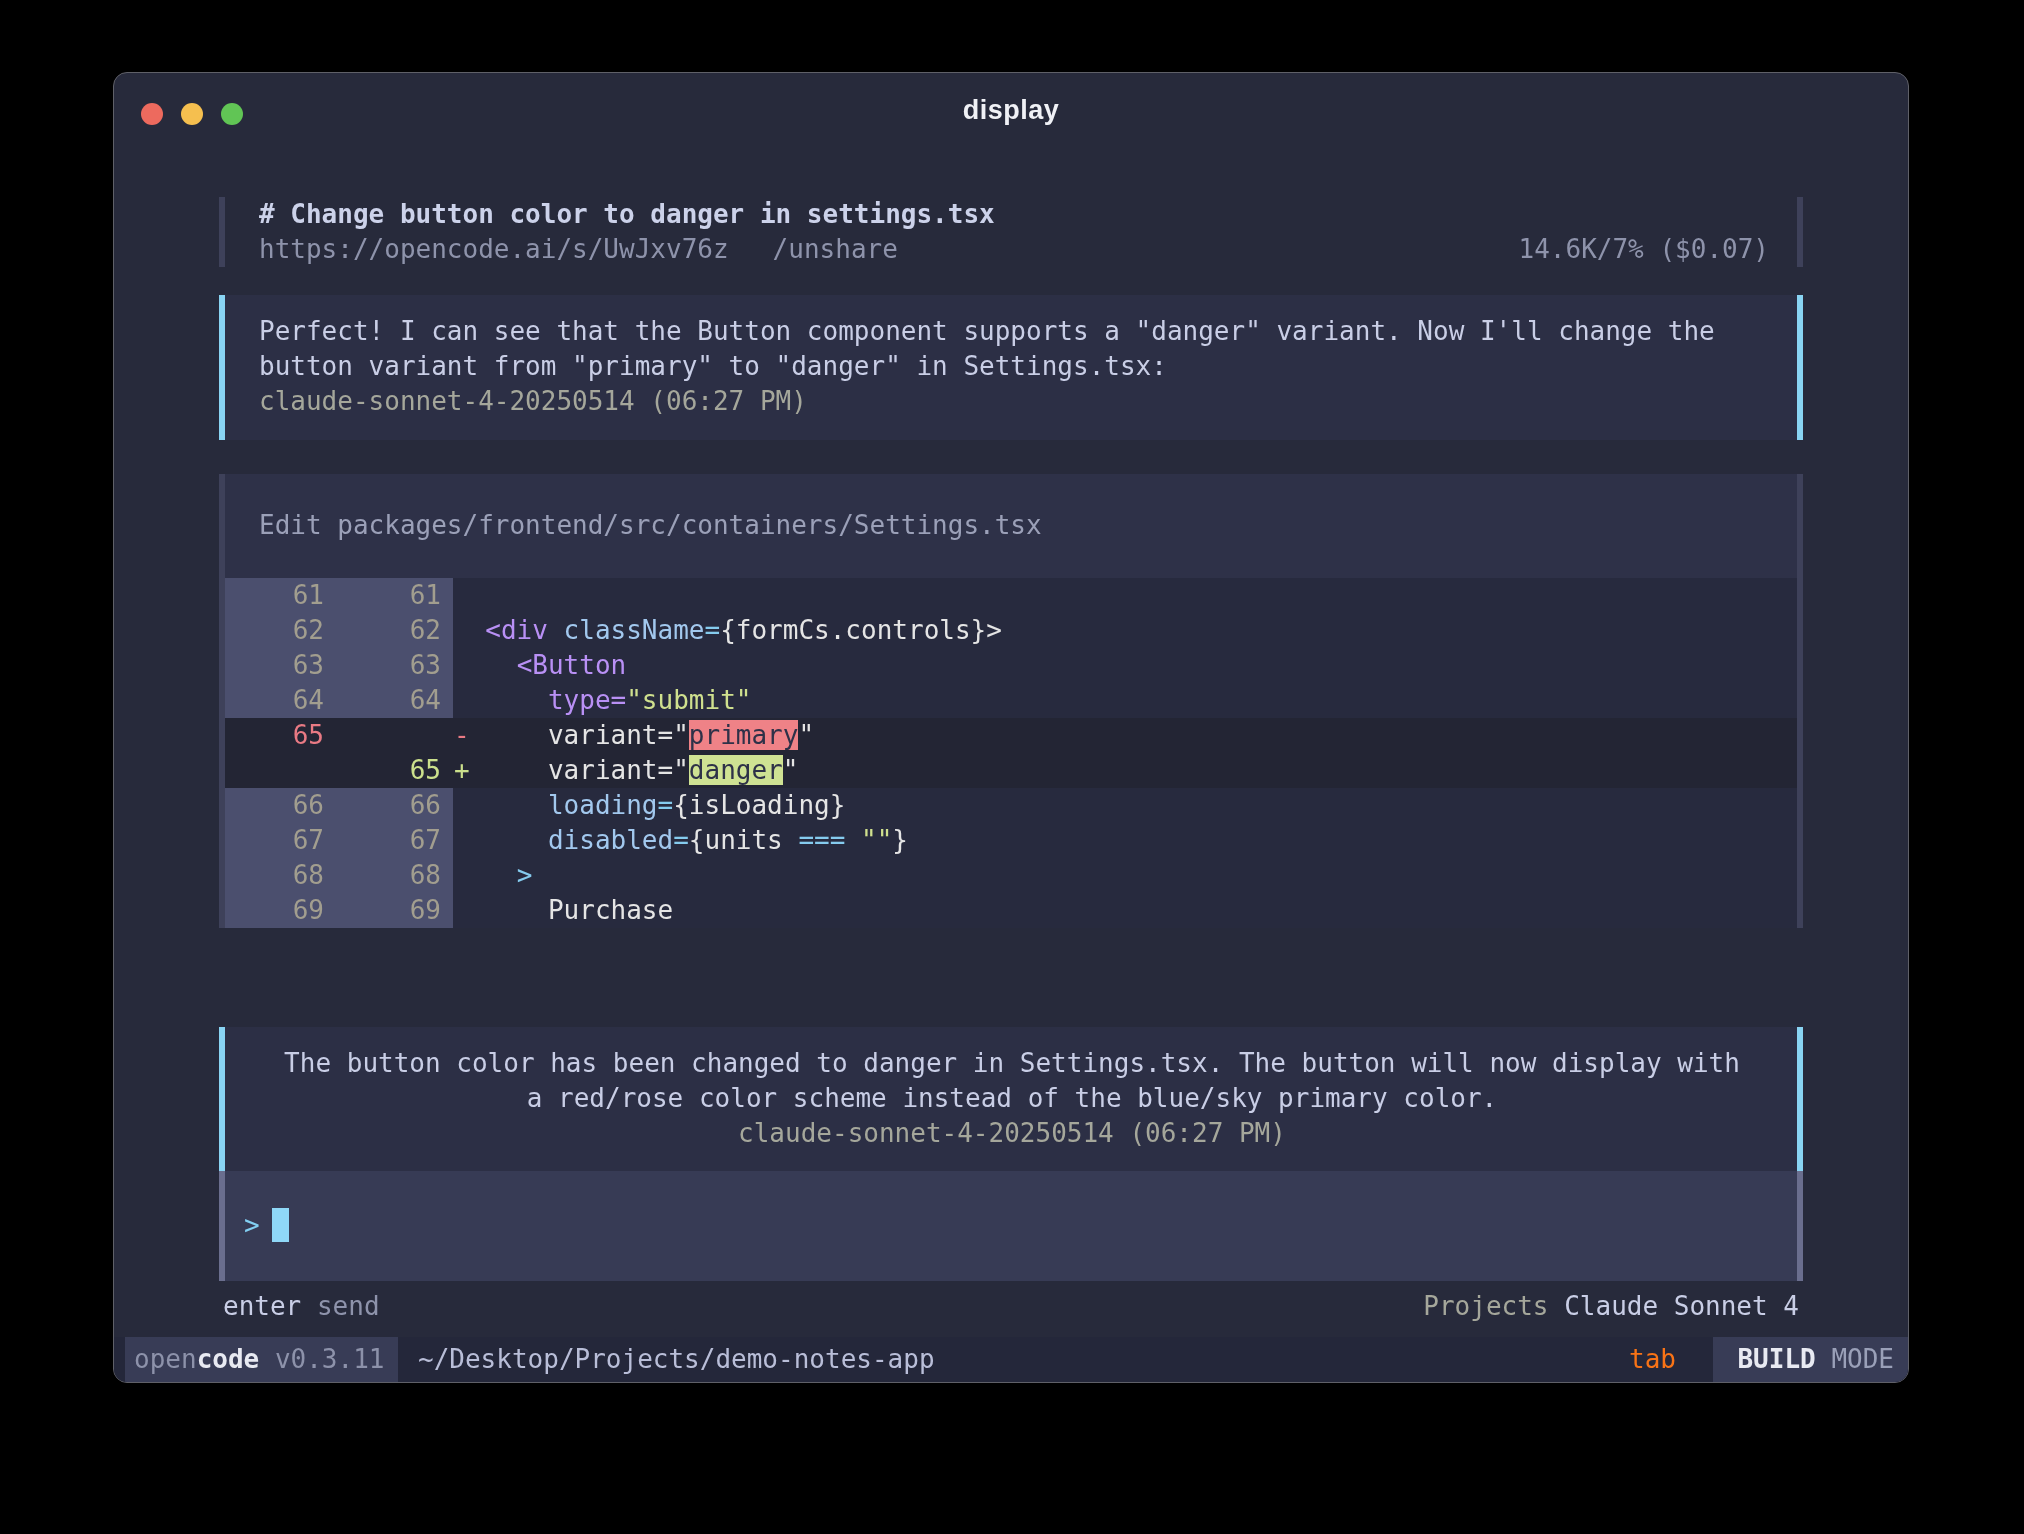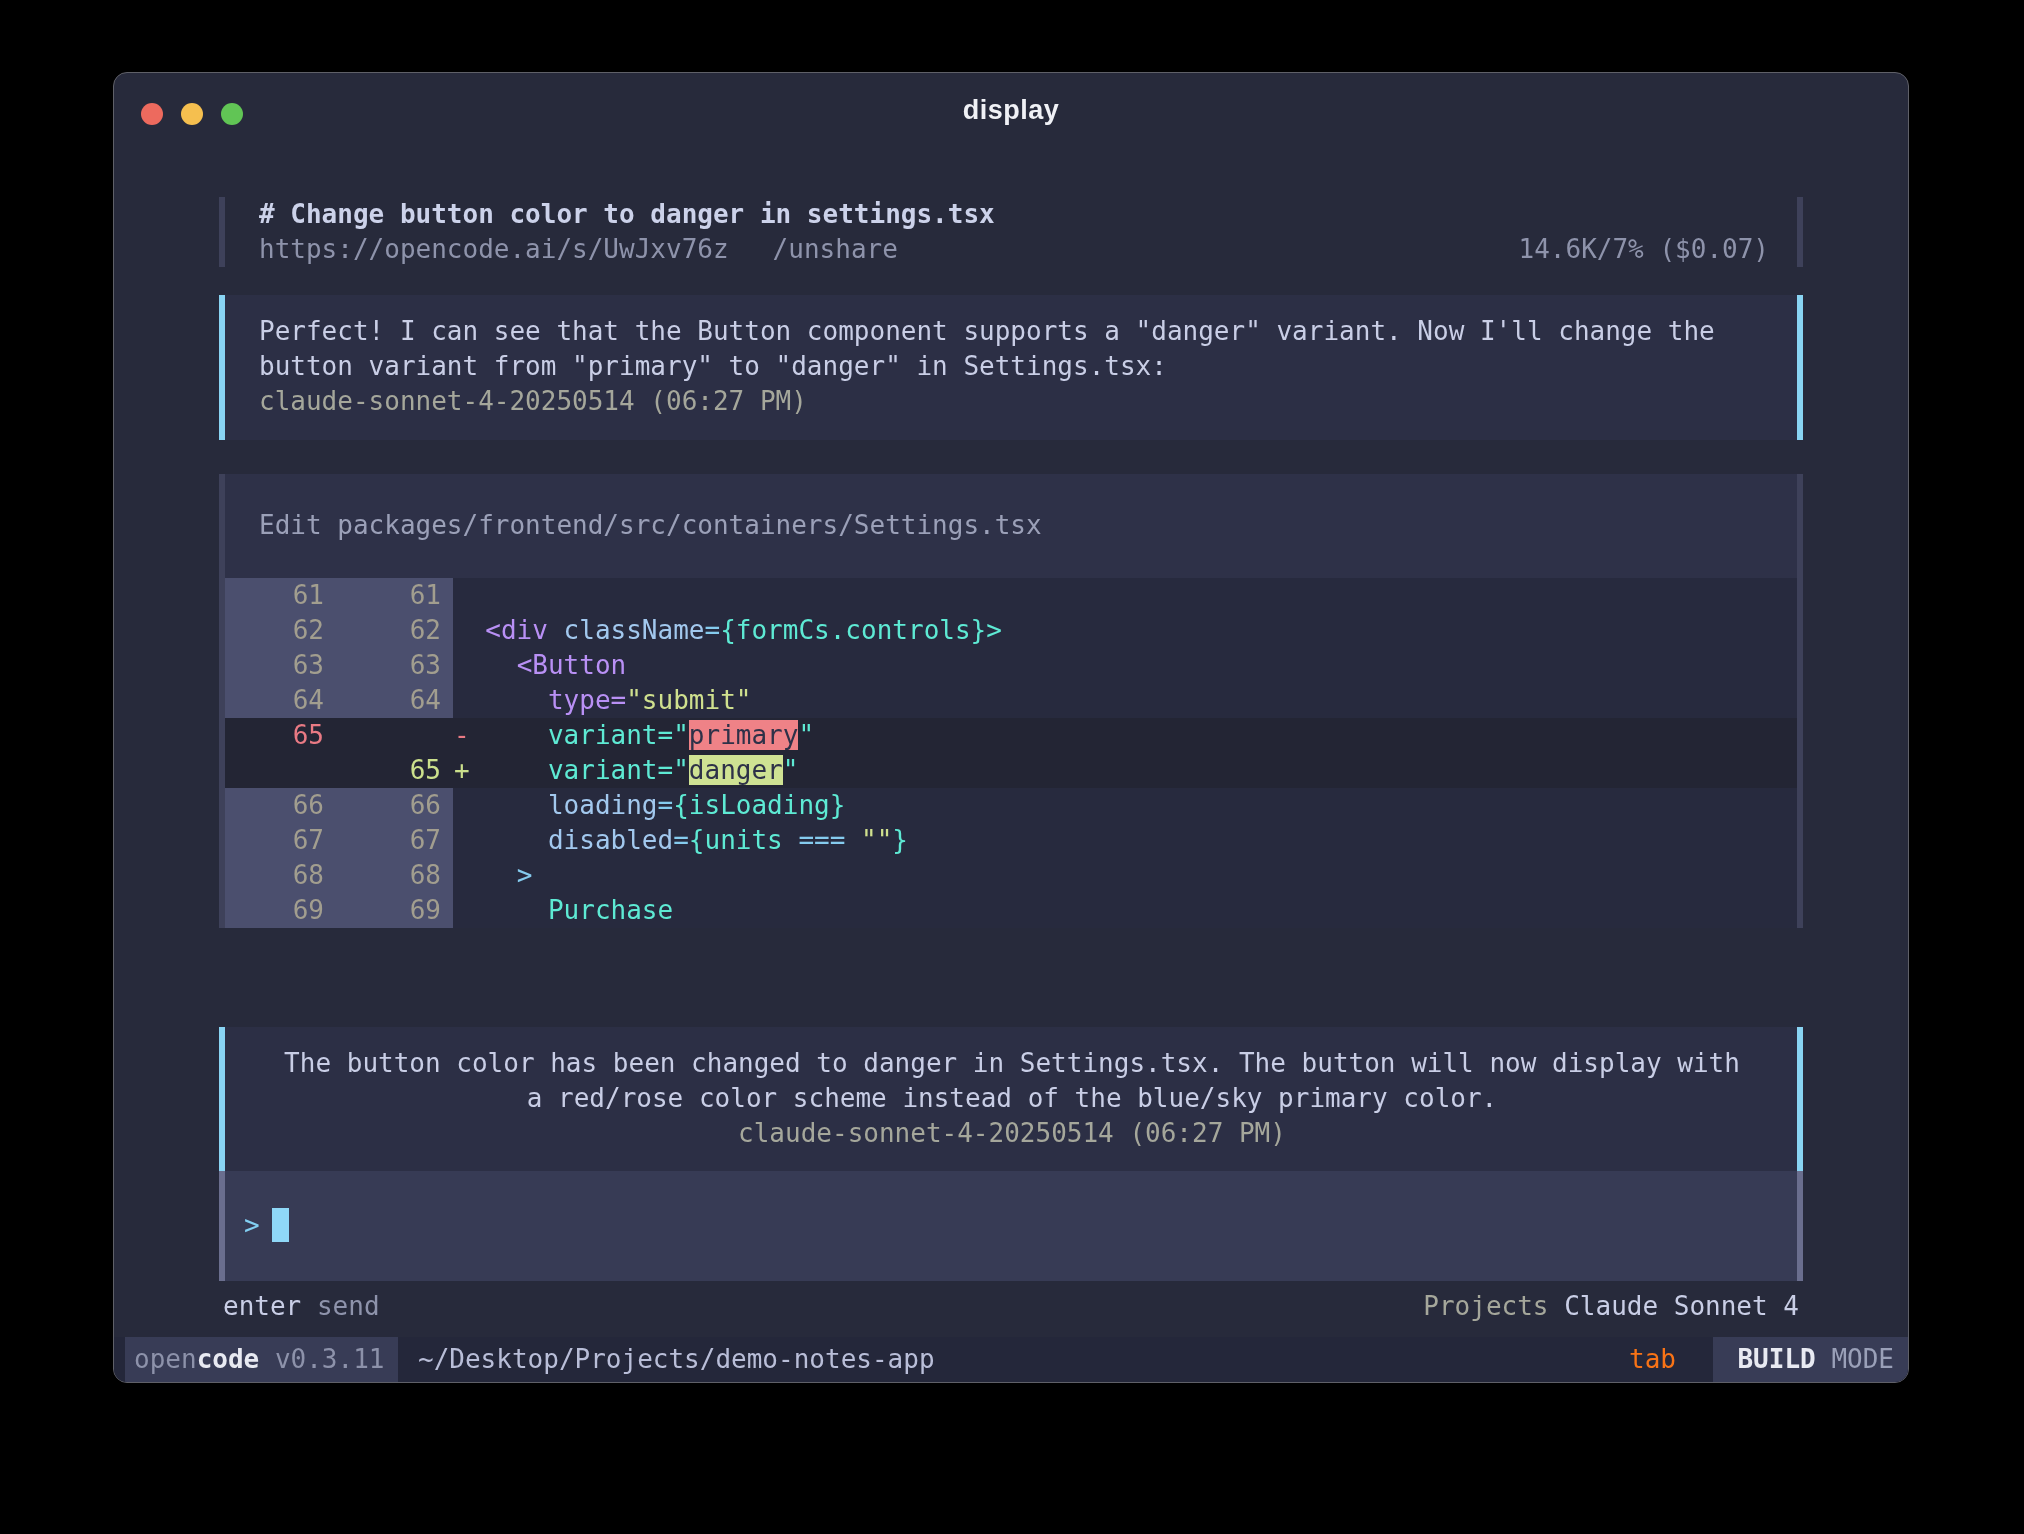--- a/index.html
+++ b/index.html
@@ -52,21 +52,21 @@
                    background:#4b4f6e; white-space:pre; }
   .diff-row .gut.old { padding-right:15px; }
   .diff-row .gut.new { padding-right:12px; }
   .diff-row.del, .diff-row.add { background:#232534; }
   .diff-row.del .gut, .diff-row.add .gut { background:transparent; }
   .diff-row.del .gut.old { color:#e97a84; }
   .diff-row.add .gut.new { color:#cbe08c; }
   .diff-row .code { flex:1; white-space:pre; color:#c9cee6; padding-left:1px; }
   .mk { display:inline-block; white-space:pre; }
   .mk.del { color:#e97a84; } .mk.add { color:#cbe08c; }
-  .fg { color:#5eead4;text-align:right; } .pur { color:#b990f5; } .blu { color:#a2c8ee; }
+  .fg { color:#e5e5e5;text-align:right; } .pur { color:#b990f5; } .blu { color:#a2c8ee; }
   .cyn { color:#85cbee; } .grn { color:#cfe08e; }
   .hlDel { background:#ef8287; color:#2e3148; }
   .hlAdd { background:#cfe293; color:#2e3148; }
 
   
   .input { top:1098px; height:110px; background:#373b55; }
   .input .bar { background:#6a6e8e; }
   .prompt-line { position:absolute; left:25px; top:37px; height:35px; white-space:pre; }
   .prompt { color:#82cff2; }
   .cursor { display:inline-block; width:17px; height:34px; background:#8fd8f8;

